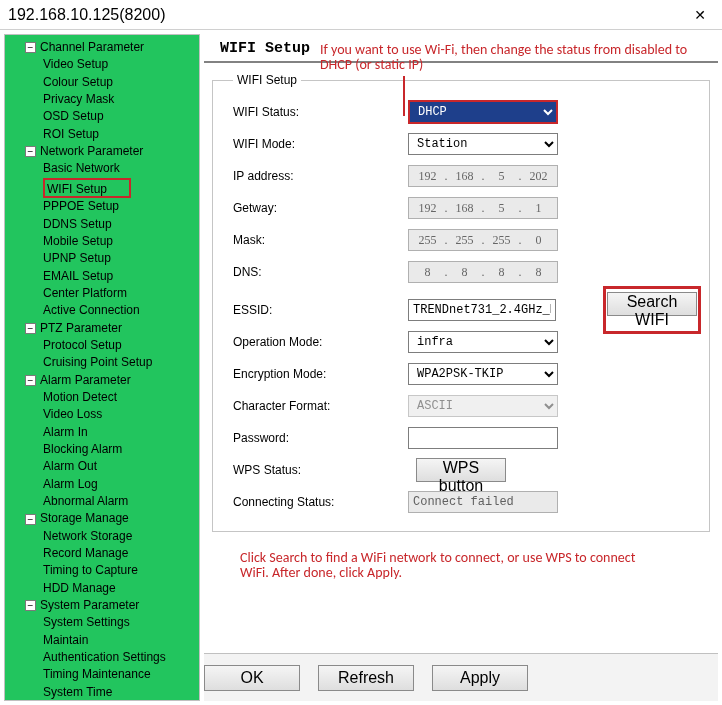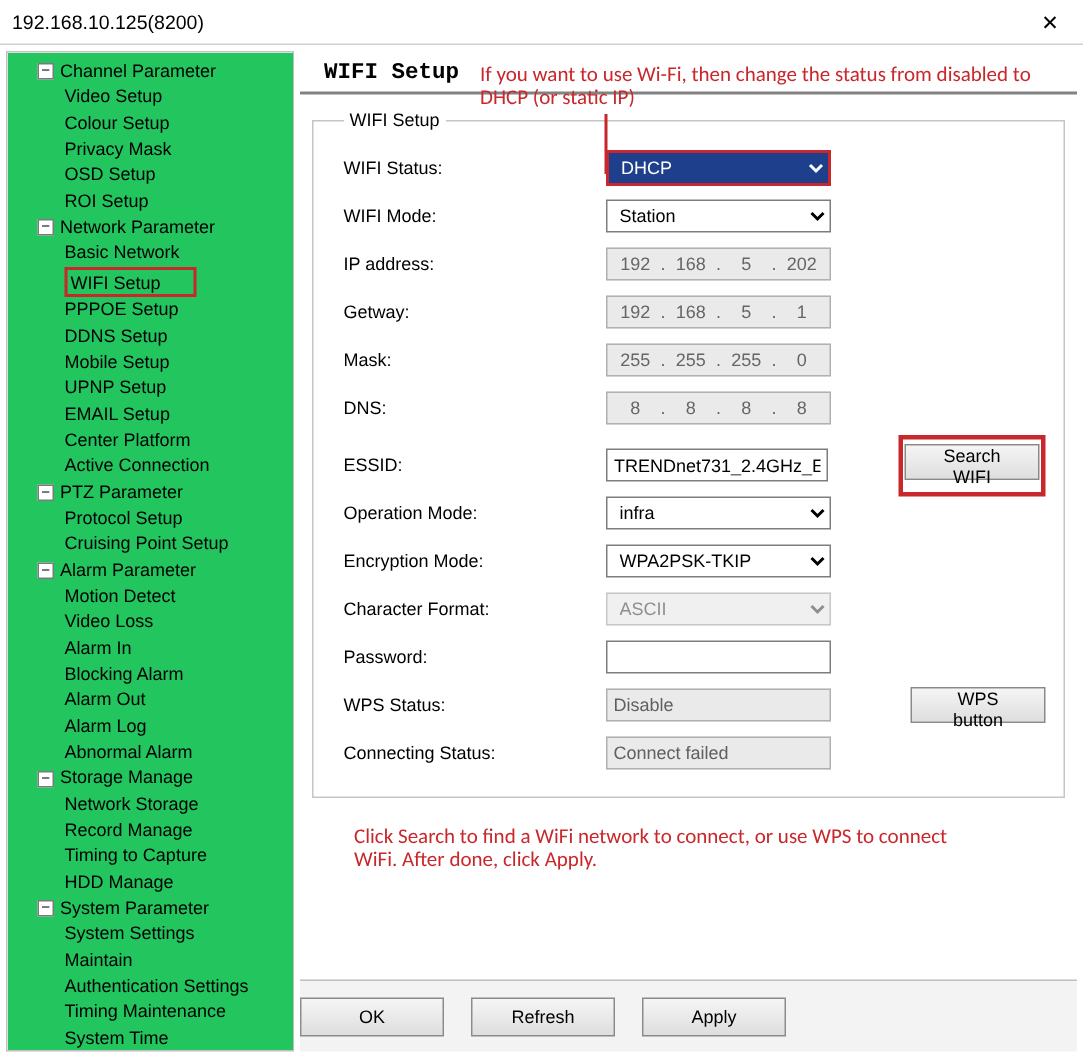--- a/index.html
+++ b/index.html
@@ -14,21 +14,21 @@
     position: relative;
   }
   .titlebar {
     height: 30px;
     border-bottom: 1px solid #d0d0d0;
     display: flex;
     align-items: center;
     padding: 0 8px 0 8px;
     background: #fff;
   }
-  .titlebar .title { flex: 1; font-size: 13px; }
+  .titlebar .title { flex: 1; font-size: 16px; }
   .titlebar .closebtn {
     width: 44px; height: 30px;
     display: flex; align-items: center; justify-content: center;
     font-size: 14px;
     cursor: default;
     margin-right: -8px;
   }
   .content {
     display: flex;
     height: calc(100% - 30px);
@@ -126,44 +126,44 @@
   .row label.fld {
     width: 130px;
     font-size: 12px;
   }
   .sel, .txt {
     height: 22px;
     font-size: 12px;
     border: 1px solid #7d7d7d;
     padding: 1px 4px;
     background: #fff;
-    font-family: Liberation Sans, sans-serif;
+    font-family: Liberation Mono, monospace;
   }
   .sel { width: 150px; }
   .txt { width: 150px; }
   .sel[disabled], .txt[disabled], .txt.ro { background: #eaeaea; color: #606060; border-color: #b0b0b0; }
   .ipbox {
     display: inline-flex;
     align-items: center;
     border: 1px solid #b0b0b0;
     background: #eaeaea;
     height: 22px;
     width: 150px;
     padding: 0 4px;
     color: #666;
-    font-family: Liberation Sans, sans-serif;
+    font-family: Liberation Serif, serif;
   }
   .ipbox span.oct { flex: 1; text-align: center; }
   .ipbox span.dot { width: 8px; text-align: center; }
   .btn {
     height: 24px;
     border: 1px solid #8a8a8a;
     background: linear-gradient(#f5f5f5,#dedede);
     padding: 0 12px;
-    font-size: 12px;
+    font-size: 16px;
     font-family: inherit;
     cursor: default;
   }
   .sel.hl { border: 2.5px solid #c8272b; background: #1e3f8b; color: #fff; height: 24px; }
   .hl-border {
     position: absolute;
     border: 3px solid #c8272b;
     pointer-events: none;
   }
   .annot2 {
@@ -370,21 +370,20 @@
           </select>
         </div>
 
         <div class="row">
           <label class="fld">Password:</label>
           <input type="password" class="txt" value="" style="">
         </div>
 
         <div class="row">
           <label class="fld">WPS Status:</label>
-          <input class="txt ro" readonly="" value="Disable" style="">
           <button class="btn" style="width:90px; margin-left:8px;">WPS button</button>
         </div>
 
         <div class="row">
           <label class="fld">Connecting Status:</label>
           <input class="txt ro" readonly="" value="Connect failed" style="">
         </div>
       </fieldset>
 
       <div class="annot2">Click Search to find a WiFi network to connect, or use WPS to connect WiFi. After done, click Apply.</div>

